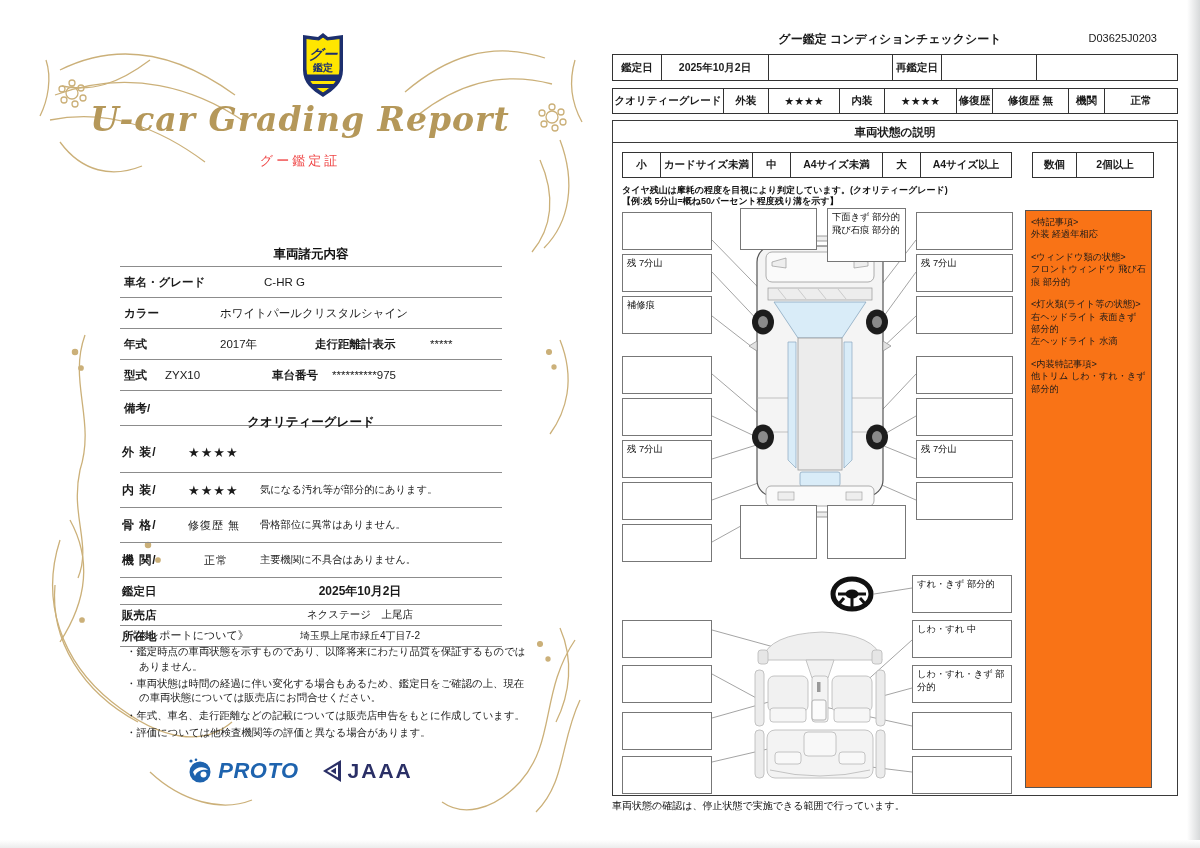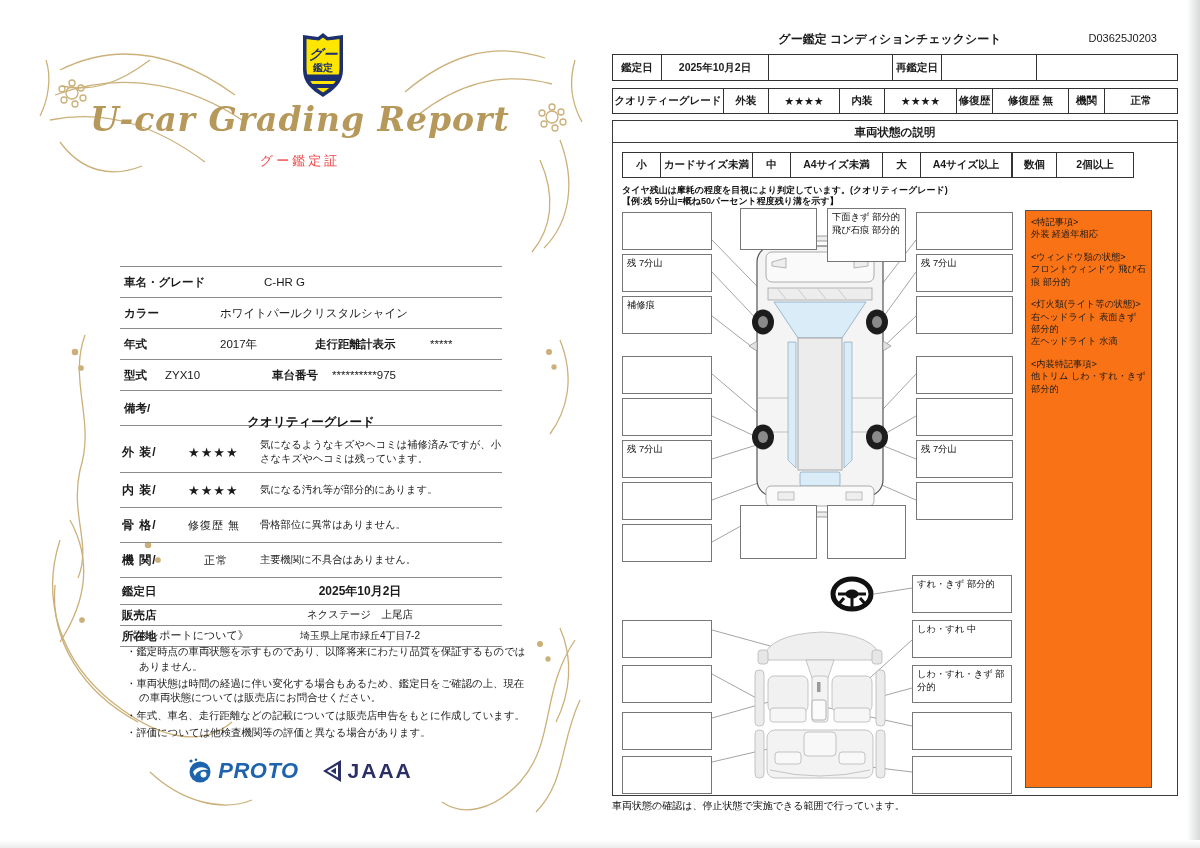--- a/index.html
+++ b/index.html
@@ -133,20 +133,21 @@
         <text x="24" y="27" text-anchor="middle" font-size="14" font-weight="bold" font-style="italic" fill="#1c2f6e">グー</text>
         <text x="24" y="39" text-anchor="middle" font-size="10" font-weight="bold" fill="#1c2f6e">鑑定</text>
         <rect x="7.5" y="42.5" width="33" height="6.5" fill="#1c2f6e"></rect>
         <path d="M10 52 L38 52 L34 56 L14 56 Z" fill="#1c2f6e"></path>
       </svg>
     </div>
 
     <div class="gr-title">U-car Grading Report</div>
     <div class="gr-cert">グー鑑定証</div>
 
+    <div class="sec-head" style="top:246px;">車両諸元内容</div>
 
     <div class="rows" style="top:266px;">
       <div class="srow" style="height:30px;">
         <span class="lab" style="left:4px;">車名・グレード</span>
         <span class="val" style="left:100px;margin-left:44px;">C-HR G</span>
       </div>
       <div class="srow" style="height:30px;">
         <span class="lab" style="left:4px;">カラー</span>
         <span class="val" style="left:100px;">ホワイトパールクリスタルシャイン</span>
       </div>
@@ -166,21 +167,20 @@
         <span class="lab" style="left:4px;">備考/</span>
       </div>
     </div>
 
     <div class="sec-head" style="top:414px;">クオリティーグレード</div>
 
     <div class="rows" style="top:432px;border-top:none;">
       <div class="grow" style="height:40px;">
         <span class="glab">外 装/</span>
         <span class="grate">★★★★</span>
-        <span class="gdesc">気になるようなキズやヘコミは補修済みですが、小さなキズやヘコミは残っています。</span>
       </div>
       <div class="grow" style="height:34px;">
         <span class="glab">内 装/</span>
         <span class="grate">★★★★</span>
         <span class="gdesc">気になる汚れ等が部分的にあります。</span>
       </div>
       <div class="grow" style="height:34px;">
         <span class="glab">骨 格/</span>
         <span class="grate" style="font-size:11px;">修復歴 無</span>
         <span class="gdesc">骨格部位に異常はありません。</span>
@@ -264,21 +264,21 @@
     <div class="bigbox-title">車両状態の説明</div>
 
     <div class="tbl" style="left:22px;top:152px;width:390px;height:26px;border-width:1px;">
       <div class="tc" style="width:38px;">小</div>
       <div class="tc" style="width:92px;">カードサイズ未満</div>
       <div class="tc" style="width:38px;">中</div>
       <div class="tc" style="width:92px;">A4サイズ未満</div>
       <div class="tc" style="width:38px;">大</div>
       <div class="tc" style="flex:1;">A4サイズ以上</div>
     </div>
-    <div class="tbl" style="left:412px;top:152px;width:122px;height:26px;border-width:1px;">
+    <div class="tbl" style="left:432px;top:152px;width:122px;height:26px;border-width:1px;">
       <div class="tc" style="width:44px;">数個</div>
       <div class="tc" style="flex:1;">2個以上</div>
     </div>
 
     <div class="tire-note" style="top:184px;">タイヤ残山は摩耗の程度を目視により判定しています。(クオリティーグレード)</div>
     <div class="tire-note" style="top:195px;">【例:残 5分山=概ね50パーセント程度残り溝を示す】</div>
 
     <svg class="diagram-svg" viewBox="0 120 590 700">
       <g stroke="#9a9a9a" stroke-width="0.9">
 

